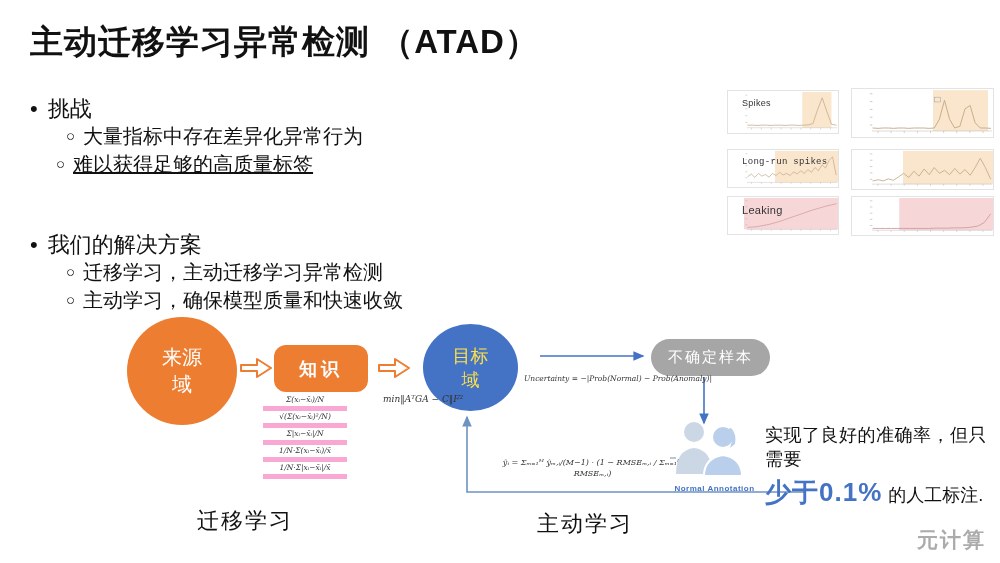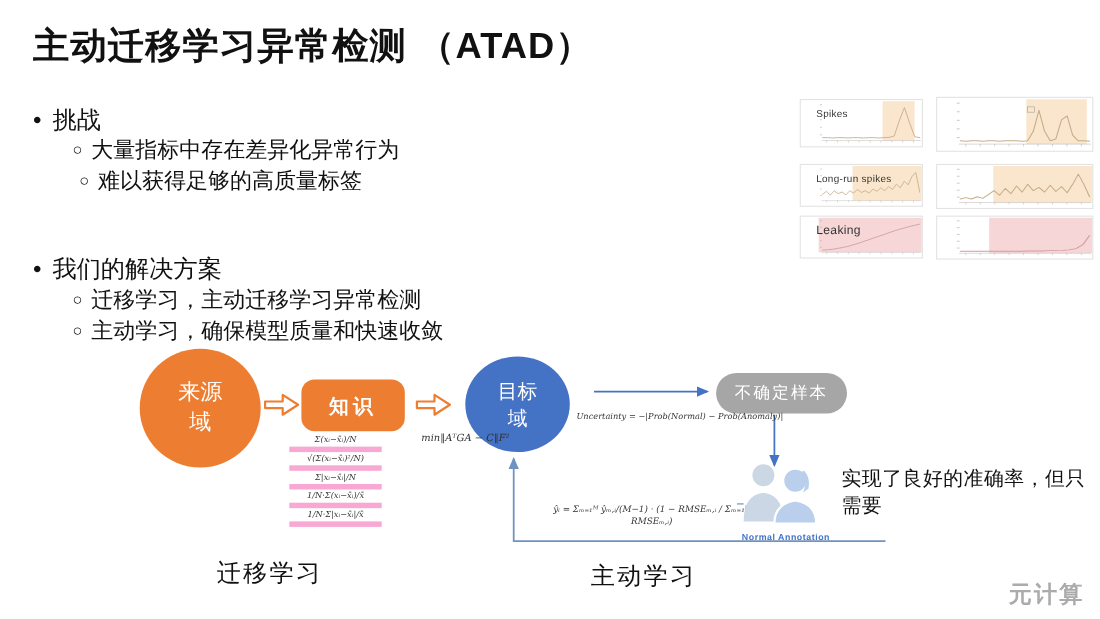--- a/index.html
+++ b/index.html
@@ -21,21 +21,21 @@
   .cell{position:absolute;background:#fff;border:1px solid #e3e3e3;box-sizing:border-box;padding-left:16px;}
   .cell svg{width:100%;height:100%;display:block;}
   .cell-label{position:absolute;left:14px;top:7px;font-size:9px;color:#333;letter-spacing:.3px;}
   .cell-label.big{font-size:11px;}
 
   
   .circle{border-radius:50%;display:flex;align-items:center;justify-content:center;text-align:center;}
   .src{left:127px;top:317px;width:110px;height:108px;background:#ED7D31;}
   .src span{color:#fff;font-size:20px;width:2.2em;line-height:27px;}
   .tgt{left:423px;top:324px;width:95px;height:87px;background:#4472C4;}
-  .tgt span{color:#ffffff;font-size:18px;width:2.2em;line-height:24px;}
+  .tgt span{color:#fde047;font-size:18px;width:2.2em;line-height:24px;}
   .know{left:274px;top:345px;width:94px;height:47px;background:#ED7D31;border-radius:12px;
         display:flex;align-items:center;justify-content:center;}
   .know span{color:#fff;font-size:18px;font-weight:bold;letter-spacing:4px;}
   .pill{left:651px;top:339px;width:119px;height:37px;background:#A6A6A6;border-radius:19px;
         display:flex;align-items:center;justify-content:center;}
   .pill span{color:#fff;font-size:15px;letter-spacing:2px;}
   .harrow{width:34px;height:24px;}
 
   
   .formula{font-family:"DejaVu Serif","Liberation Serif",serif;font-style:italic;color:#333;}
@@ -63,21 +63,21 @@
 <body>
 
 <div class="abs title">主动迁移学习异常检测 （ATAD）</div>
 
 <div class="abs b1" style="left:30px;top:94px;">
   <span class="marker">•</span><span>挑战</span>
 </div>
 <div class="abs b2" style="left:66px;top:123px;">
   <span class="marker m2">○</span><span>大量指标中存在差异化异常行为</span>
 </div>
-<div class="abs b2" style="left:72px;top:151px;">
+<div class="abs b2" style="left:56px;top:151px;text-decoration:underline;">
   <span class="marker m2">○</span><span>难以获得足够的高质量标签</span>
 </div>
 
 <div class="abs b1" style="left:30px;top:230px;">
   <span class="marker">•</span><span>我们的解决方案</span>
 </div>
 <div class="abs b2" style="left:66px;top:259px;">
   <span class="marker m2">○</span><span>迁移学习，主动迁移学习异常检测</span>
 </div>
 <div class="abs b2" style="left:66px;top:287px;">
@@ -122,21 +122,21 @@
         <line x1="39.5" y1="35" x2="39.5" y2="36.8" stroke="#aaaaaa" stroke-width="0.4"></line>
         <line x1="50" y1="35" x2="50" y2="36.8" stroke="#aaaaaa" stroke-width="0.4"></line>
         <line x1="60.5" y1="35" x2="60.5" y2="36.8" stroke="#aaaaaa" stroke-width="0.4"></line>
         <line x1="71" y1="35" x2="71" y2="36.8" stroke="#aaaaaa" stroke-width="0.4"></line>
         <line x1="81.5" y1="35" x2="81.5" y2="36.8" stroke="#aaaaaa" stroke-width="0.4"></line>
         <line x1="92" y1="35" x2="92" y2="36.8" stroke="#aaaaaa" stroke-width="0.4"></line>
         <polyline points="4.0,32.5 8.1,32.8 12.2,32.5 16.3,32.5 20.3,32.8 24.4,32.5 28.5,32.5 32.6,32.8 36.7,32.5 40.8,32.5 44.9,32.5 49.0,32.8 53.0,32.5 57.1,25.3 61.2,9.4 65.3,25.3 69.4,32.5 73.5,31.1 77.6,16.6 81.7,13.7 85.7,28.2 89.8,32.5 93.9,32.5 98.0,32.8" fill="none" stroke="#C6AC8B" stroke-width="0.8" stroke-linejoin="round" stroke-linecap="round"></polyline>
         <rect x="53" y="6.799999999999997" width="5" height="4" fill="none" stroke="#999999" stroke-width="0.4"></rect>
       </svg>
   </div>
-  <div class="cell" style="left:0;top:61px;width:112px;height:39px;">
+  <div class="cell" style="left:0;top:61px;width:112px;height:39px;font-family:Liberation Mono, monospace;">
     <svg class="mini-chart" viewBox="0 0 100 40" preserveAspectRatio="none">
         <rect x="33" y="1" width="67" height="34" fill="#FAE6CC"></rect>
         <line x1="3" y1="35" x2="99" y2="35" stroke="#b5b5b5" stroke-width="0.4"></line>
         <line x1="1.5" y1="4" x2="3.5" y2="4" stroke="#aaaaaa" stroke-width="0.5"></line>
         <line x1="1.5" y1="10.5" x2="3.5" y2="10.5" stroke="#aaaaaa" stroke-width="0.5"></line>
         <line x1="1.5" y1="17" x2="3.5" y2="17" stroke="#aaaaaa" stroke-width="0.5"></line>
         <line x1="1.5" y1="23.5" x2="3.5" y2="23.5" stroke="#aaaaaa" stroke-width="0.5"></line>
         <line x1="1.5" y1="30" x2="3.5" y2="30" stroke="#aaaaaa" stroke-width="0.5"></line>
         <line x1="8" y1="35" x2="8" y2="36.8" stroke="#aaaaaa" stroke-width="0.4"></line>
         <line x1="18.5" y1="35" x2="18.5" y2="36.8" stroke="#aaaaaa" stroke-width="0.4"></line>
@@ -271,18 +271,21 @@
   <path d="M8,56 Q8,32 26,30 Q44,32 44,56 Z" fill="#ccd7e6"></path>
   <circle cx="55" cy="19" r="11" fill="#b9cfec" stroke="#ffffff" stroke-width="2"></circle>
   <path d="M63,10 Q69,16 67,26 L62,30 Q67,18 60,11 Z" fill="#b9cfec"></path>
   <path d="M36,58 Q36,40 55,37 Q74,40 74,58 Z" fill="#b9cfec" stroke="#ffffff" stroke-width="2"></path>
   <line x1="2" y1="40" x2="8" y2="40" stroke="#9fb4cf" stroke-width="1.5"></line>
 </svg>
 <div class="abs hlabel">Normal Annotation</div>
 
 <div class="abs result">
   <div class="l1">实现了良好的准确率，但只需要</div>
+  <div class="l2">
+    <span class="hl">少于0.1%</span><span class="sfx">的人工标注.</span>
+  </div>
 </div>
 
 <div class="abs stage-label" style="left:197px;top:506px;">迁移学习</div>
 <div class="abs stage-label" style="left:537px;top:509px;">主动学习</div>
 
 <div class="abs watermark">元计算</div>
 
 </body></html>

